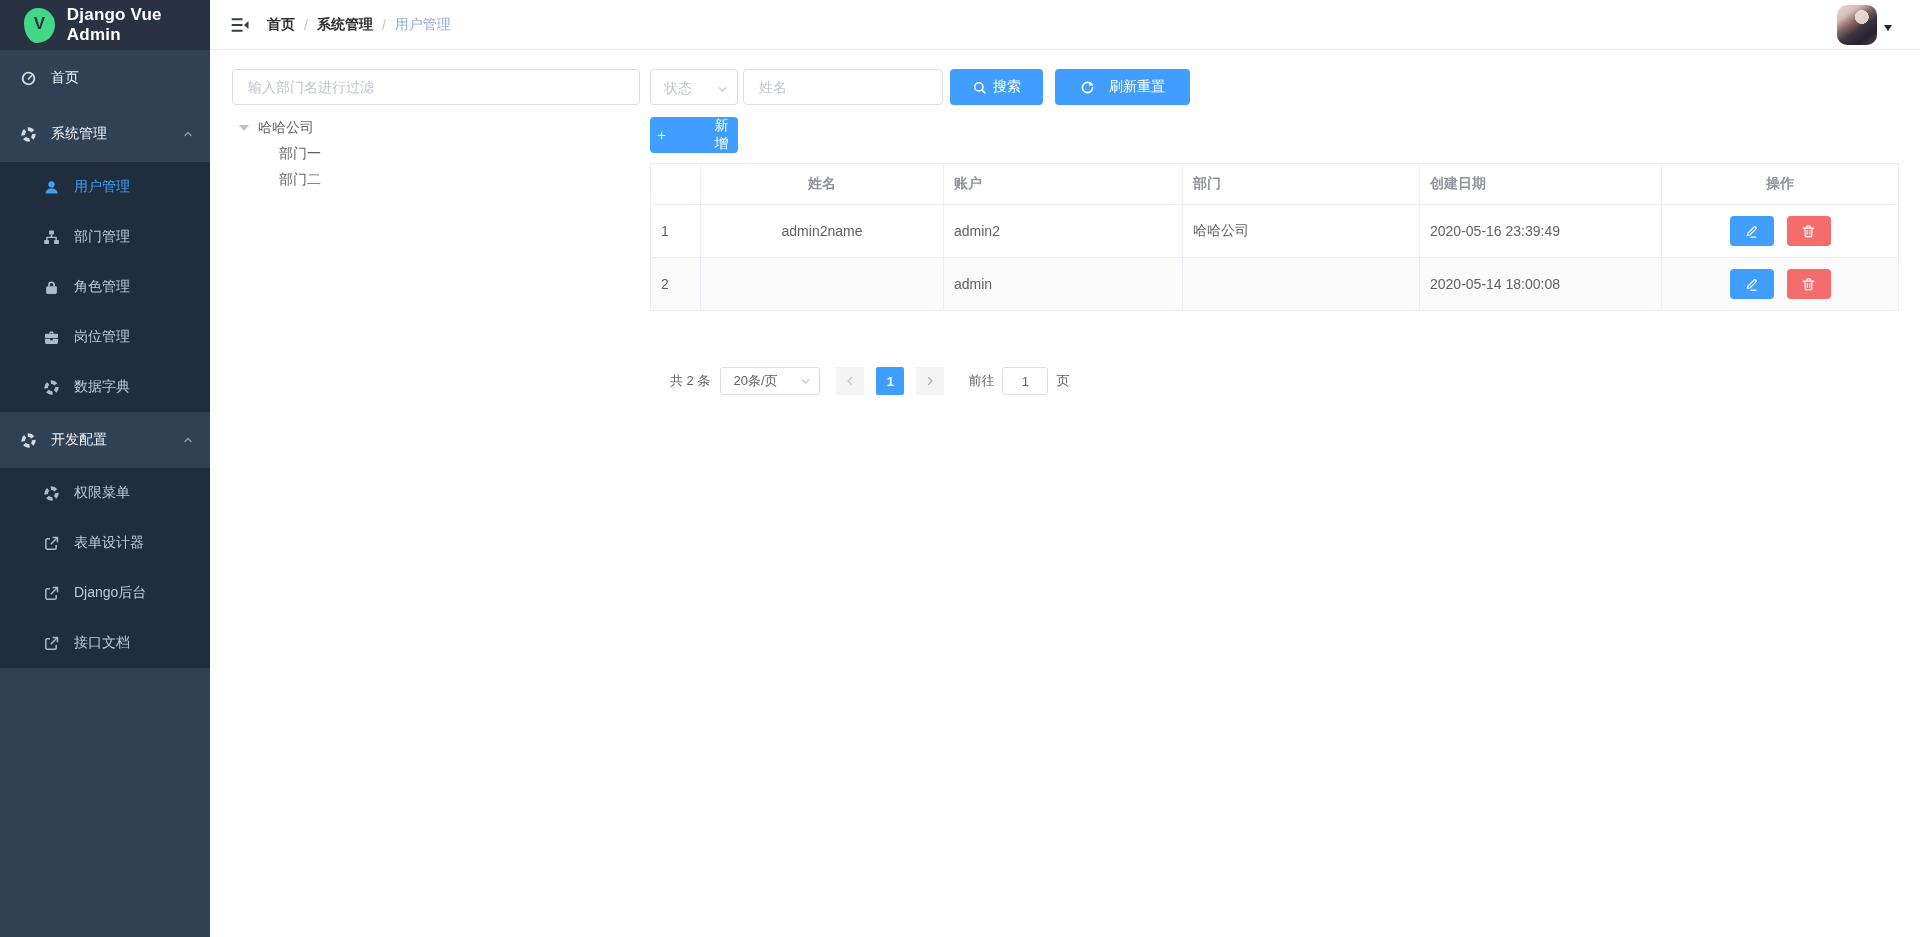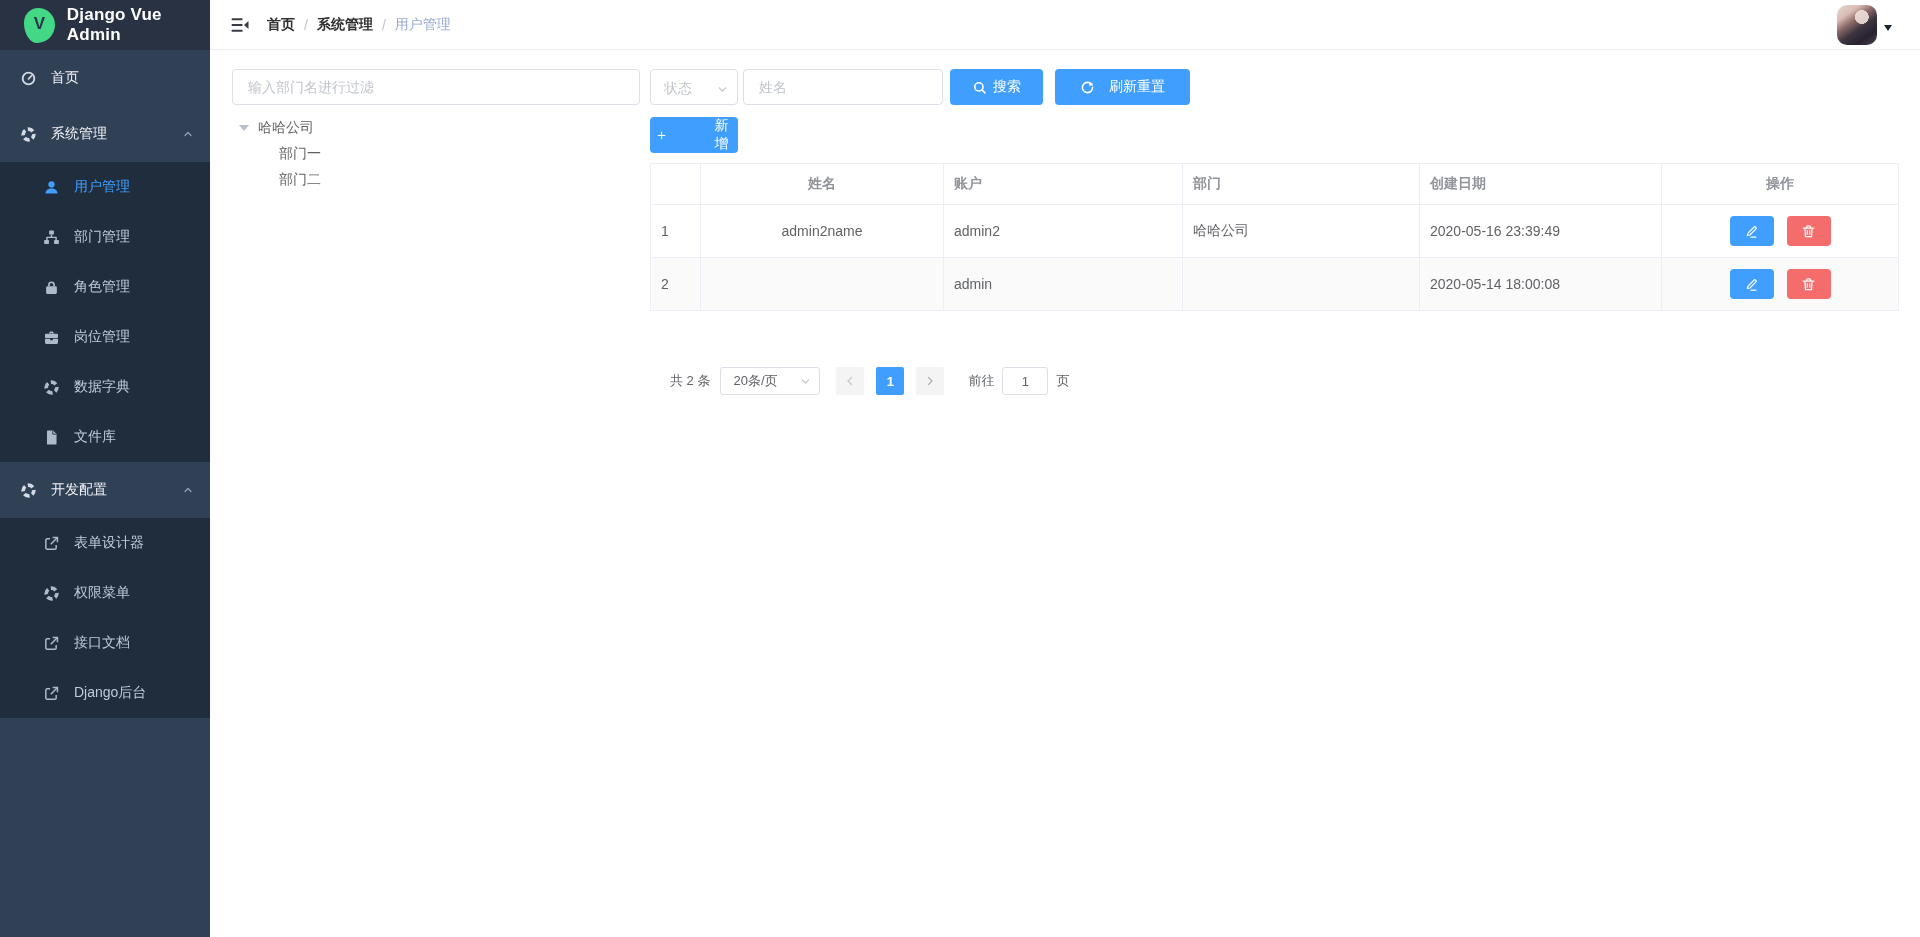--- a/index.html
+++ b/index.html
@@ -266,76 +266,68 @@
           <span>岗位管理</span>
         </div>
         <div class="menu-item sub">
           <span class="mi-icon">
               <svg viewBox="0 0 24 24">
                 <use href="#i-ring"></use>
               </svg>
             </span>
           <span>数据字典</span>
         </div>
-        <div class="menu-item sub">
-          <span class="mi-icon">
-              <svg viewBox="0 0 24 24">
-                <use href="#i-file"></use>
-              </svg>
-            </span>
-          <span>文件库</span>
-        </div>
       </div>
 
       <div class="menu-item root">
         <span class="mi-icon">
             <svg viewBox="0 0 24 24">
               <use href="#i-ring"></use>
             </svg>
           </span>
         <span>开发配置</span>
         <span class="mi-chevron">
             <svg viewBox="0 0 24 24">
               <use href="#i-chev-up"></use>
             </svg>
           </span>
       </div>
 
       <div class="sub-block">
         <div class="menu-item sub">
           <span class="mi-icon">
               <svg viewBox="0 0 24 24">
+                <use href="#i-ring"></use>
+              </svg>
+            </span>
+          <span>权限菜单</span>
+        </div>
+        <div class="menu-item sub">
+          <span class="mi-icon">
+              <svg viewBox="0 0 24 24">
                 <use href="#i-extlink"></use>
               </svg>
             </span>
           <span>表单设计器</span>
         </div>
         <div class="menu-item sub">
           <span class="mi-icon">
               <svg viewBox="0 0 24 24">
-                <use href="#i-ring"></use>
-              </svg>
-            </span>
-          <span>权限菜单</span>
-        </div>
-        <div class="menu-item sub">
-          <span class="mi-icon">
-              <svg viewBox="0 0 24 24">
                 <use href="#i-extlink"></use>
               </svg>
             </span>
+          <span>Django后台</span>
+        </div>
+        <div class="menu-item sub">
+          <span class="mi-icon">
+              <svg viewBox="0 0 24 24">
+                <use href="#i-extlink"></use>
+              </svg>
+            </span>
           <span>接口文档</span>
-        </div>
-        <div class="menu-item sub">
-          <span class="mi-icon">
-              <svg viewBox="0 0 24 24">
-                <use href="#i-extlink"></use>
-              </svg>
-            </span>
-          <span>Django后台</span>
         </div>
       </div>
 
     </nav>
   </aside>
 
   <div class="main">
 
     <header class="navbar">
       <span class="hamburger">

